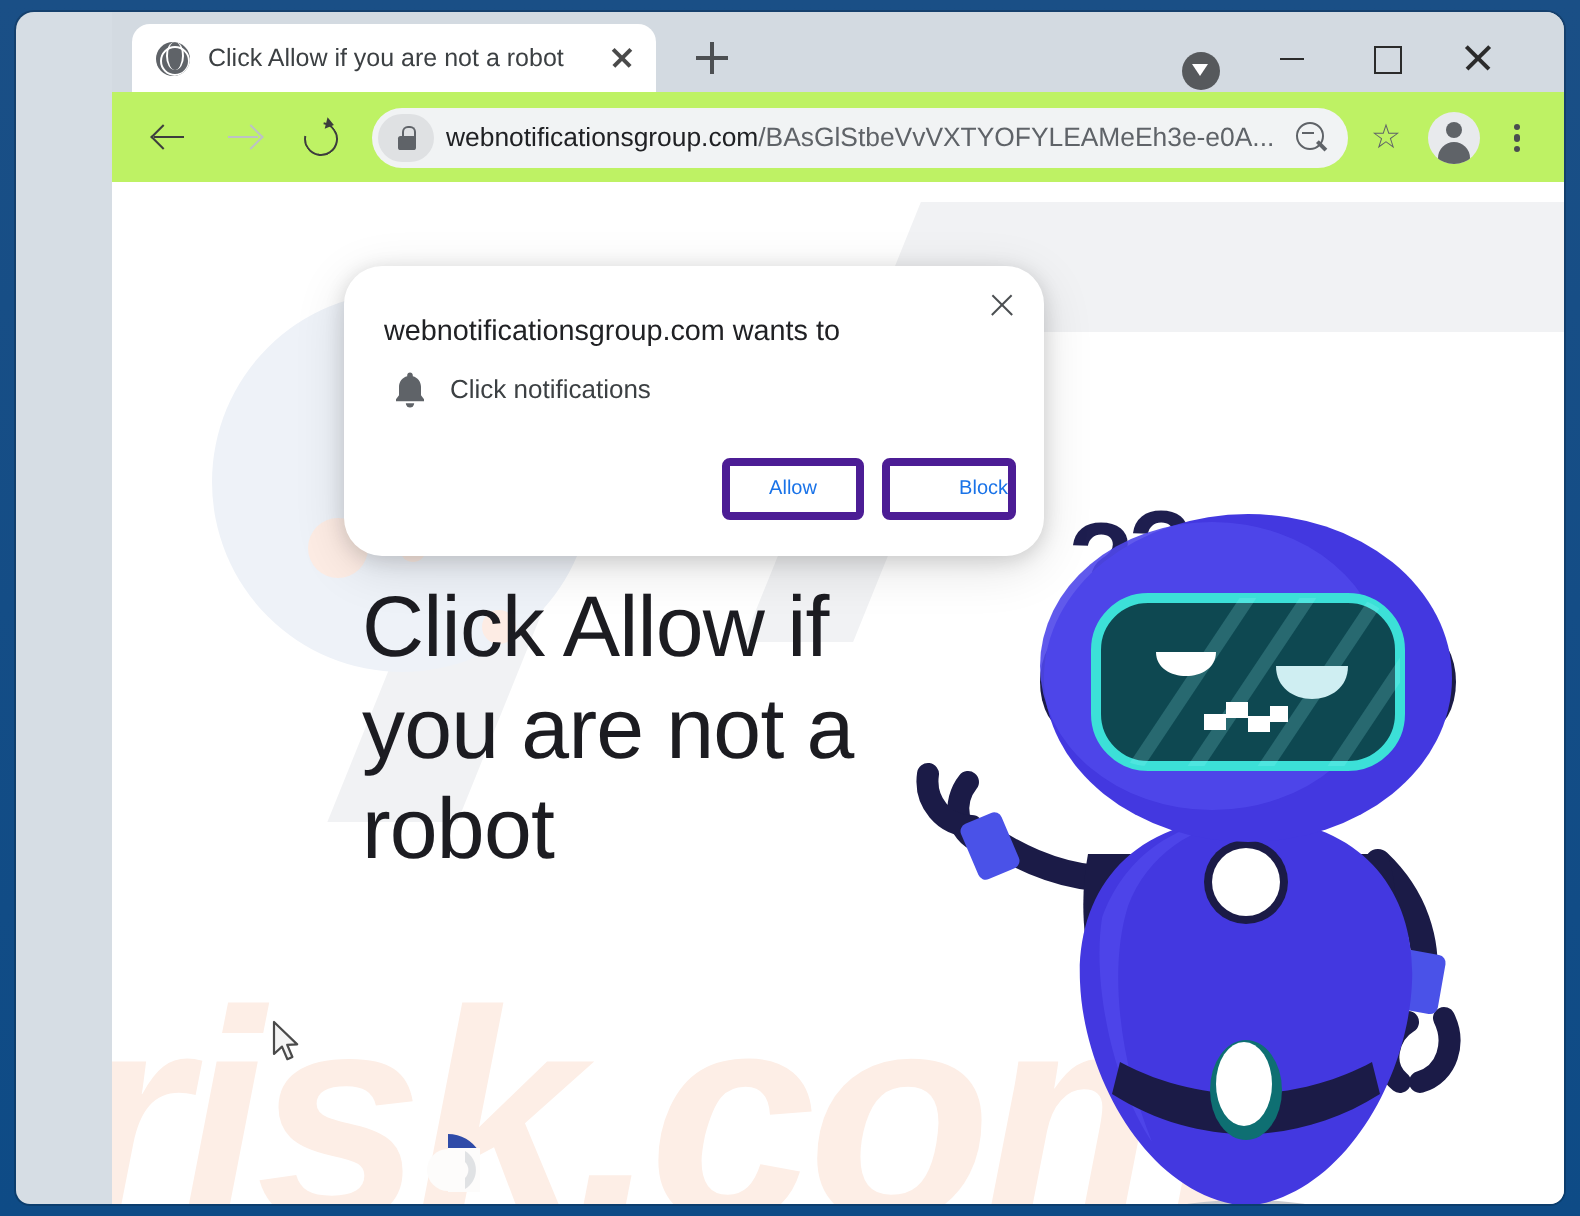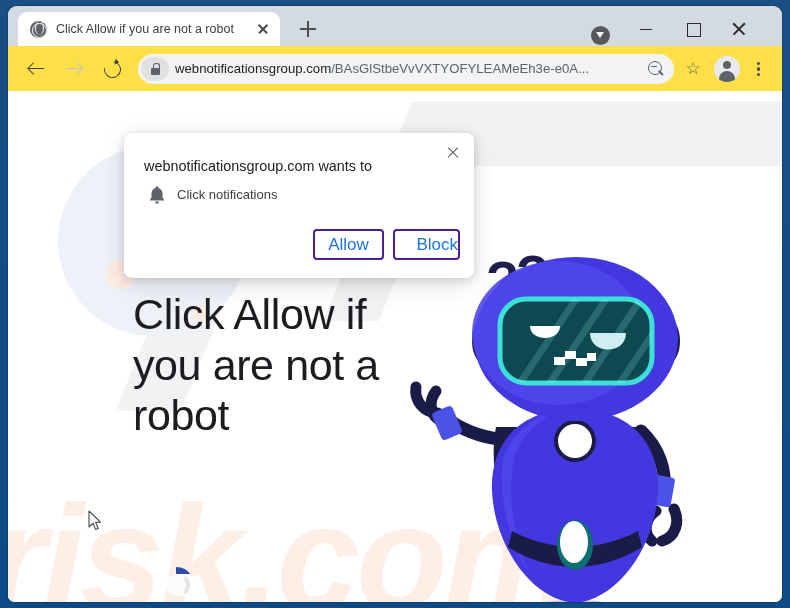--- a/index.html
+++ b/index.html
@@ -17,21 +17,21 @@
     background: linear-gradient(180deg,#1a4f86 0%, #0e4b86 100%);
   }
   #browser-window {
     position: absolute;
     left: 8px; top: 6px;
     width: 774px; height: 596px;
     border-radius: 9px 9px 7px 7px;
     background: #d6dde4;
     box-shadow: 0 0 0 1px rgba(0,0,0,.18);
     overflow: hidden;
-    display: flex; flex-direction: column;
+    display: flex; flex-direction: column; padding-left: 48px;
   }
   
   #tabstrip {
     position: relative;
     height: 40px;
     background: #d3dae1;
     flex: 0 0 40px;
   }
   #tab-active {
     position: absolute;
@@ -107,21 +107,21 @@
     border:1.4px solid #2b2b2b;
   }
   #win-close::before, #win-close::after {
     content:""; position:absolute; left:15px; top:14px; width:16px; height:1.5px; background:#2b2b2b;
   }
   #win-close::before { transform: rotate(45deg); }
   #win-close::after  { transform: rotate(-45deg); }
   
   #toolbar {
     flex: 0 0 45px; height:45px;
-    background:#fde047; display:flex; align-items:center;
+    background:#bef264; display:flex; align-items:center;
     padding: 0 12px;
     position: relative;
   }
   .navbtn { width:32px; height:32px; position:relative; cursor:pointer; flex:0 0 32px; margin-right:6px;}
   
   #nav-back::before {
     content:""; position:absolute; left:9px; top:15.2px; width:15px; height:1.6px; background:#3d3d3d;
   }
   #nav-back::after {
     content:""; position:absolute; left:9px; top:11.5px; width:8px;height:8px;
@@ -269,21 +269,21 @@
   
   #cursor { position:absolute; left:80px; top:419px; width:16px;height:24px; }
 
   
   #robot { position:absolute; left:400px; top:150px; width:330px; height:400px; }
 
   
   #perm-dialog {
     position:absolute; left:116px; top:42px;
     width:350px; height:145px;
-    background:#fff; border-radius:8px;
+    background:#fff; border-radius:19px;
     box-shadow: 0 2px 10px rgba(0,0,0,.14), 0 6px 26px rgba(0,0,0,.12);
     z-index:50;
   }
   #perm-close {
     position:absolute; right:10px; top:8px; width:22px;height:22px; cursor:pointer;
   }
   #perm-close::before, #perm-close::after {
     content:""; position:absolute; left:4px; top:10.5px; width:14px;height:1.4px;background:#4c4f52;
   }
   #perm-close::before{transform:rotate(45deg);} #perm-close::after{transform:rotate(-45deg);}
@@ -291,22 +291,22 @@
     position:absolute; left:20px; top:25px; font-size:14.4px; color:#202124;
   }
   #perm-bell {
     position:absolute; left:24px; top:52px; width:18px;height:20px;
   }
   #perm-permission {
     position:absolute; left:53px; top:54px; font-size:13px; color:#3c4043;
   }
   .perm-btn {
     position:absolute; top:96px; height:31px;
-    background:#fff; border:2px solid #4c1d95; border-radius:4px;
-    color:#1a73e8; font-size:17px; font-family:"Liberation Sans", sans-serif;
+    background:#fff; border:4px solid #4c1d95; border-radius:4px;
+    color:#1a73e8; font-size:10px; font-family:"Liberation Sans", sans-serif;
     cursor:pointer; font-weight:500;
   }
   #perm-allow { left:189px; width:71px; }
   #perm-block { left:269px; width:67px;text-align:right; }
 </style>
 </head>
 <body>
 
 <div id="desktop">
   <div id="browser-window">

